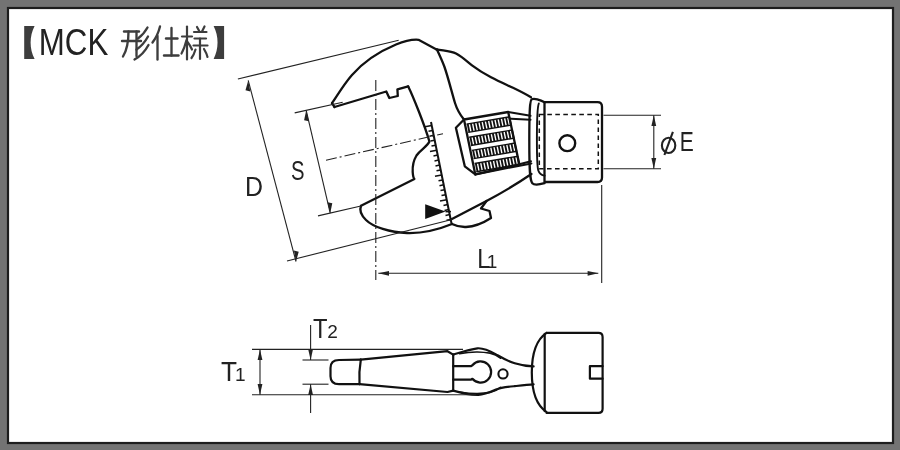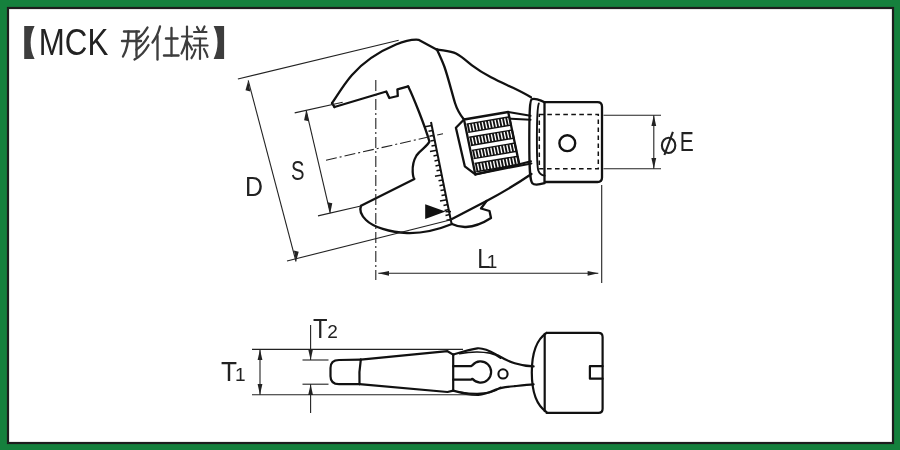--- a/index.html
+++ b/index.html
@@ -1,16 +1,16 @@
 <!DOCTYPE html>
 <html><head>
 <meta charset="utf-8">
 <style>
   html,body{margin:0;padding:0;background:#fff;-webkit-font-smoothing:antialiased;}
-  #page{position:relative;width:900px;height:450px;background:#15803d;overflow:hidden;}
+  #page{position:relative;width:900px;height:450px;background:#737373;overflow:hidden;}
   svg{position:absolute;top:0;left:0;}
   text{font-family:"Liberation Sans", sans-serif;fill:#222;}
 </style>
 </head>
 <body>
 <div id="page">
 <svg width="900" height="450" viewBox="0 0 900 450">
 
   <rect x="8" y="8" width="885" height="435" fill="#fff" stroke="#1d1d1d" stroke-width="2.2"></rect>
 

